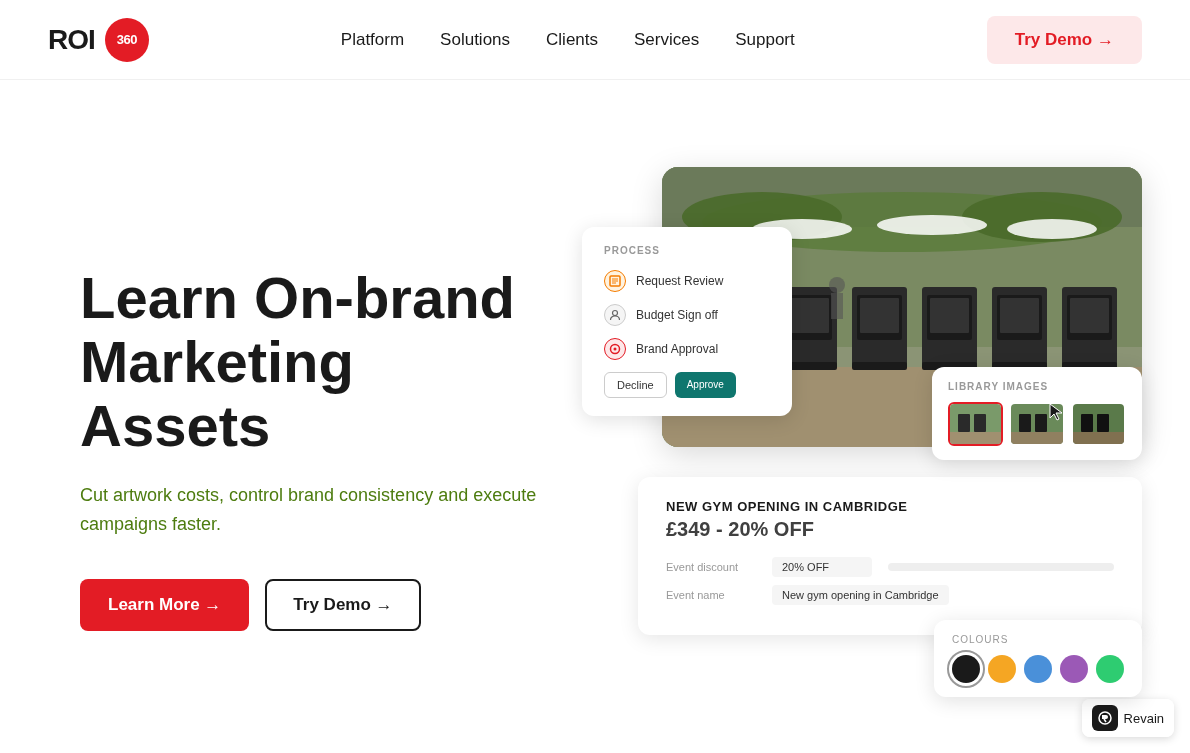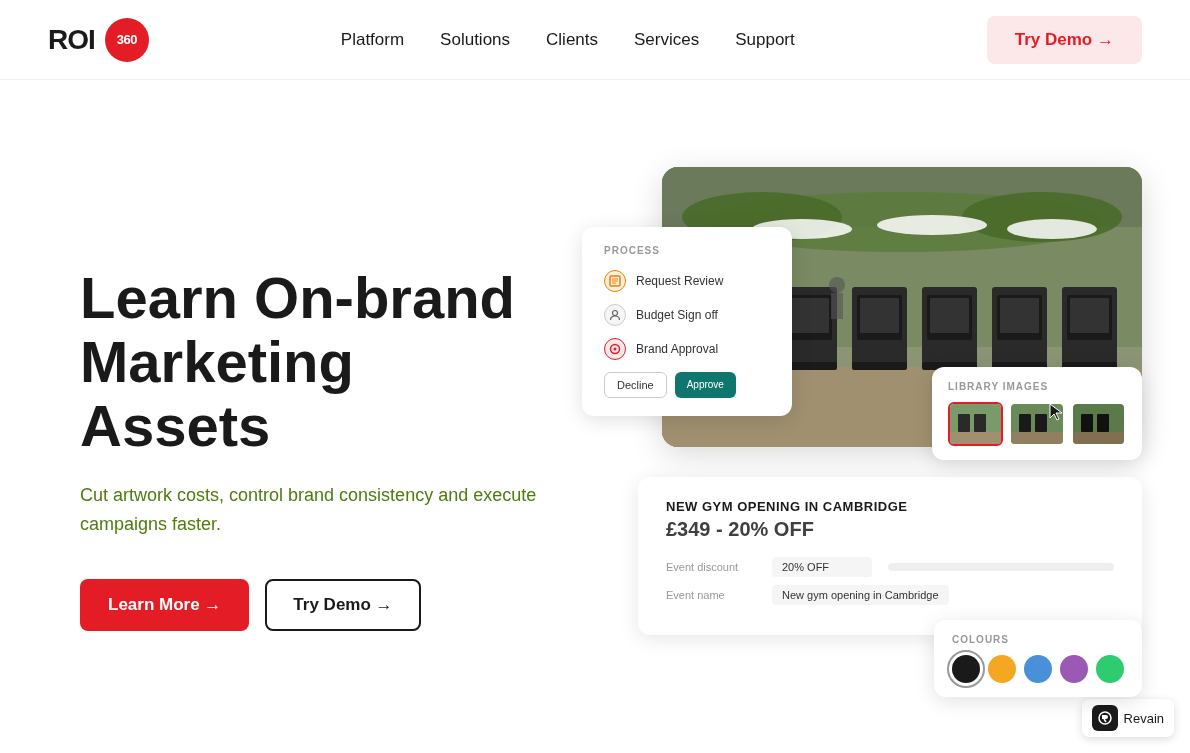--- a/index.html
+++ b/index.html
@@ -143,21 +143,21 @@
       height: 8px; background: #eee; border-radius: 4px; flex: 1; min-width: 80px;
     }
 
     
     .card-colors {
       position: absolute; bottom: 10px; right: -10px;
       background: #fff; border-radius: 12px; padding: 14px 18px;
       box-shadow: 0 4px 20px rgba(0,0,0,0.12); z-index: 10;
     }
     .colors-label {
-      font-size: 10px; font-weight: 700; color: #999; letter-spacing: 1px;
+      font-size: 10px; font-weight: 400; color: #999; letter-spacing: 1px;
       text-transform: uppercase; margin-bottom: 10px;
     }
     .color-dots { display: flex; gap: 8px; align-items: center; }
     .color-dot {
       width: 28px; height: 28px; border-radius: 50%; cursor: pointer;
     }
     .color-dot.selected { outline: 2px solid #999; outline-offset: 3px; }
 
     
     .revain-badge {

